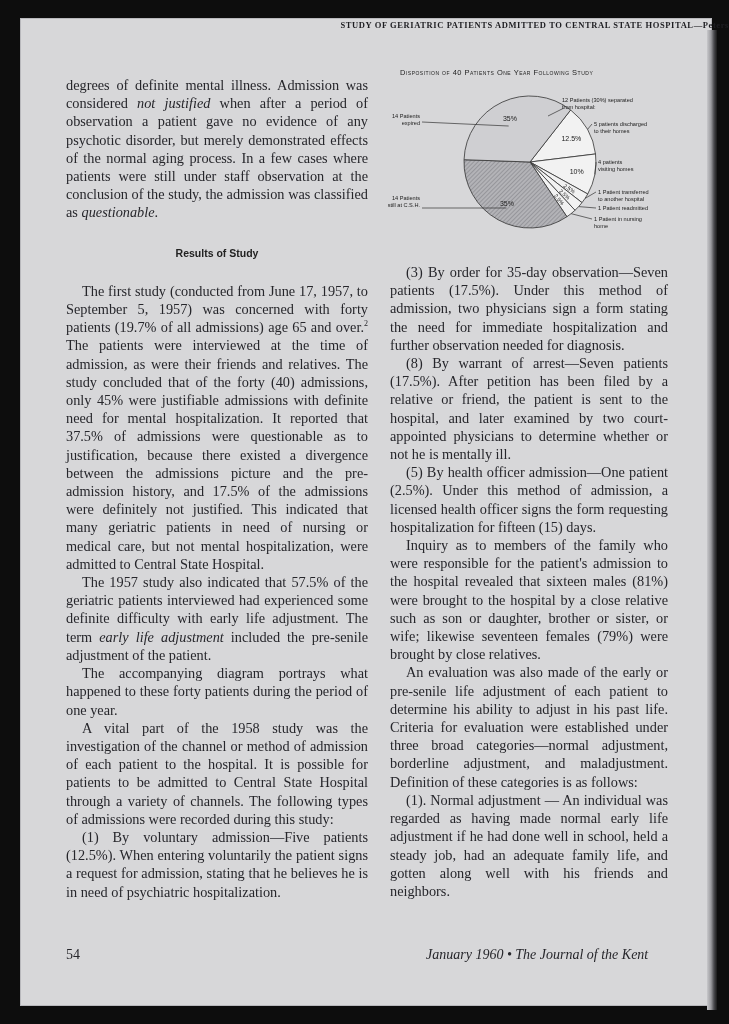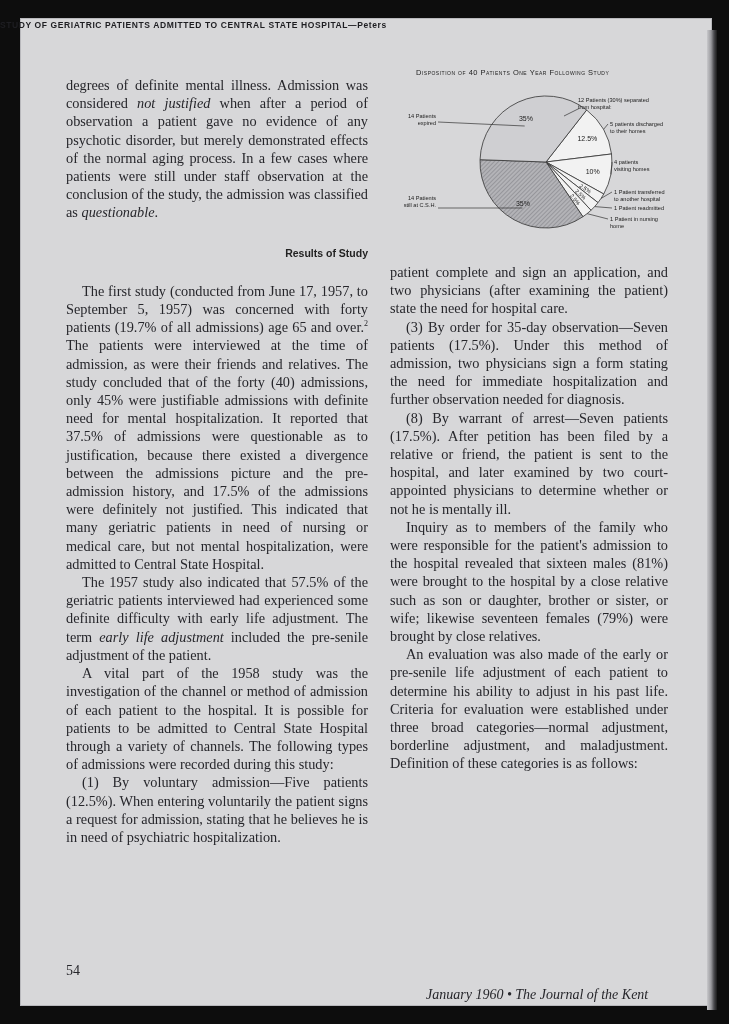--- a/index.html
+++ b/index.html
@@ -9,45 +9,45 @@
   }
   .page {
     position: absolute; left: 20px; top: 18px; width: 692px; height: 988px;
     background: #d7d7d9; box-shadow: inset 0 0 0 1px #b8b8bc;
   }
   .page-edge {
     position: absolute; right: 12px; top: 30px; width: 10px; height: 980px;
     background: linear-gradient(to right, #c8c8cb, #9a9a9e 40%, #4a4a4e 70%, #1a1a1a);
   }
   .running-head {
-    position: absolute; left: 0; top: 20px; width: 729px; text-align: left;
-    font-family: Liberation Sans, sans-serif; font-size: 8.5px; font-weight: bold;
+    position: absolute; left: 0; top: 20px; width: 729px; text-align: right;
+    font-family: Liberation Serif, serif; font-size: 8.5px; font-weight: bold;
     letter-spacing: 0.6px; color: #1e1e22;
   }
   .col {
     position: absolute; color: #26262b; font-size: 14.3px; line-height: 18.2px;
     text-align: justify;
   }
   .col p { margin: 0; text-indent: 16px; }
   .col p.noindent { text-indent: 0; }
   .left-col { left: 66px; top: 76px; width: 302px; }
   .right-col { left: 390px; top: 263px; width: 278px; }
   .section-heading {
-    text-align: right; font-family: "Liberation Sans", sans-serif; font-weight: bold;
+    text-align: center; font-family: "Liberation Sans", sans-serif; font-weight: bold;
     font-size: 10.5px; margin: 22px 0 20px 0; text-indent: 0; color: #222;
   }
   i { font-style: italic; }
   sup { font-size: 8px; line-height: 0; }
   .footer {
     position: absolute; top: 947px; left: 66px; width: 650px; font-size: 14px; color: #26262b;
   }
-  .footer .pageno { position: absolute; left: 0; top: 16px; text-align: center; }
-  .footer .journal { position: absolute; left: 360px; top: 0; font-style: italic; white-space: nowrap; margin-top: 40px; }
+  .footer .pageno { position: absolute; left: 0; top: 0; text-align: center; }
+  .footer .journal { position: absolute; left: 360px; top: 0; font-style: italic; white-space: nowrap; }
   .chart {
-    position: absolute; left: 396px; top: 64px; width: 300px; height: 180px;
+    position: absolute; left: 380px; top: 64px; width: 300px; height: 180px;
   }
   .chart-title {
     position: absolute; left: 20px; top: 4px; font-family: "Liberation Sans", sans-serif;
     font-size: 7.5px; letter-spacing: 0.5px; font-variant: small-caps; color: #222;
   }
   .chart svg { position: absolute; left: 0; top: 0; }
   .chart text { font-family: "Liberation Sans", sans-serif; fill: #222; }
 </style>
 </head>
 <body>
@@ -104,28 +104,30 @@
       <text x="40" y="143" font-size="5.6" text-anchor="end">still at C.S.H.</text>
       <line x1="42" y1="144" x2="126.40141078505798" y2="144" stroke="#333" stroke-width="0.7"></line>
     </svg>
 </div>
 
 <div class="col left-col">
   <p class="noindent"><span>degrees of definite mental illness. Admission was considered </span><i>not justified</i><span> when after a period of observation a patient gave no evidence of any psychotic disorder, but merely demonstrated effects of the normal aging process. In a few cases where patients were still under staff observation at the conclusion of the study, the admission was classified as </span><i>questionable</i><span>.</span></p>
   <div class="section-heading">Results of Study</div>
   <p><span>The first study (conducted from June 17, 1957, to September 5, 1957) was concerned with forty patients (19.7% of all admissions) age 65 and over.</span><sup>2</sup><span> The patients were interviewed at the time of admission, as were their friends and relatives. The study concluded that of the forty (40) admissions, only 45% were justifiable admissions with definite need for mental hospitalization. It reported that 37.5% of admissions were questionable as to justification, because there existed a divergence between the admissions picture and the pre-admission history, and 17.5% of the admissions were definitely not justified. This indicated that many geriatric patients in need of nursing or medical care, but not mental hospitalization, were admitted to Central State Hospital.</span></p>
   <p><span>The 1957 study also indicated that 57.5% of the geriatric patients interviewed had experienced some definite difficulty with early life adjustment. The term </span><i>early life adjustment</i><span> included the pre-senile adjustment of the patient.</span></p>
+  <p>The accompanying diagram portrays what happened to these forty patients during the period of one year.</p>
   <p>A vital part of the 1958 study was the investigation of the channel or method of admission of each patient to the hospital. It is possible for patients to be admitted to Central State Hospital through a variety of channels. The following types of admissions were recorded during this study:</p>
   <p>(1) By voluntary admission—Five patients (12.5%). When entering voluntarily the patient signs a request for admission, stating that he believes he is in need of psychiatric hospitalization.</p>
 </div>
 
 <div class="col right-col">
-  <p class="noindent">patient complete and sign an application, and two physicians (after examining the patient) state the need for hospital care.</p>
   <p>(3) By order for 35-day observation—Seven patients (17.5%). Under this method of admission, two physicians sign a form stating the need for immediate hospitalization and further observation needed for diagnosis.</p>
   <p>(8) By warrant of arrest—Seven patients (17.5%). After petition has been filed by a relative or friend, the patient is sent to the hospital, and later examined by two court-appointed physicians to determine whether or not he is mentally ill.</p>
+  <p>(5) By health officer admission—One patient (2.5%). Under this method of admission, a licensed health officer signs the form requesting hospitalization for fifteen (15) days.</p>
   <p>Inquiry as to members of the family who were responsible for the patient's admission to the hospital revealed that sixteen males (81%) were brought to the hospital by a close relative such as son or daughter, brother or sister, or wife; likewise seventeen females (79%) were brought by close relatives.</p>
   <p>An evaluation was also made of the early or pre-senile life adjustment of each patient to determine his ability to adjust in his past life. Criteria for evaluation were established under three broad categories—normal adjustment, borderline adjustment, and maladjustment. Definition of these categories is as follows:</p>
+  <p>(1). Normal adjustment — An individual was regarded as having made normal early life adjustment if he had done well in school, held a steady job, had an adequate family life, and gotten along well with his friends and neighbors.</p>
 </div>
 
 <div class="footer">
   <span class="pageno">54</span>
   <span class="journal">January 1960  •  The Journal of the Kent</span>
 </div>
 
 </body></html>

